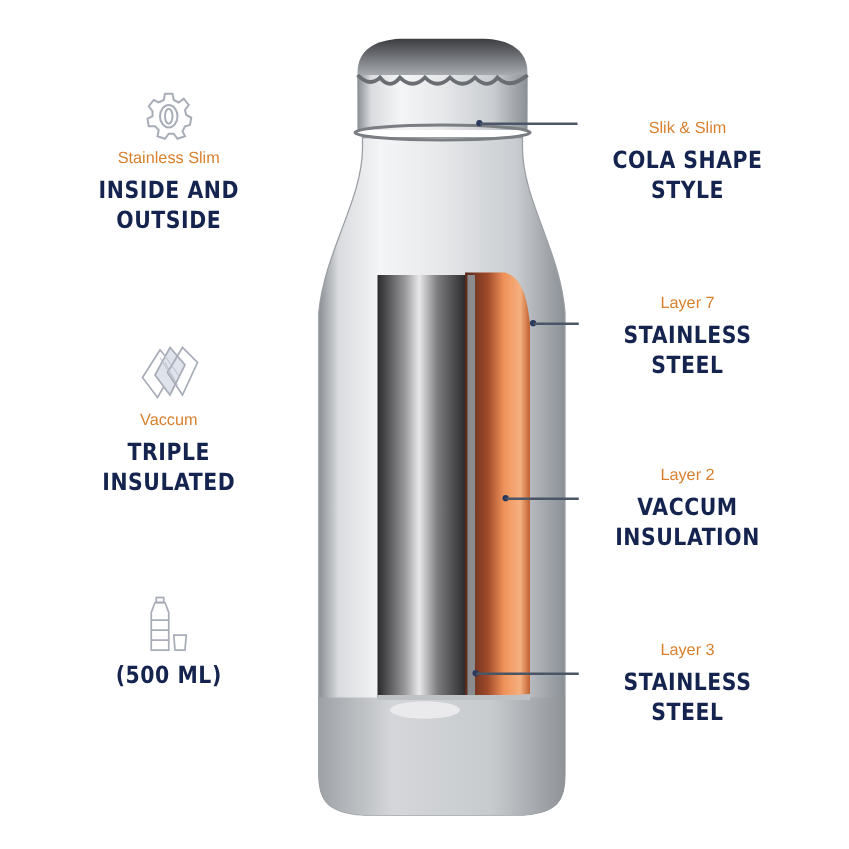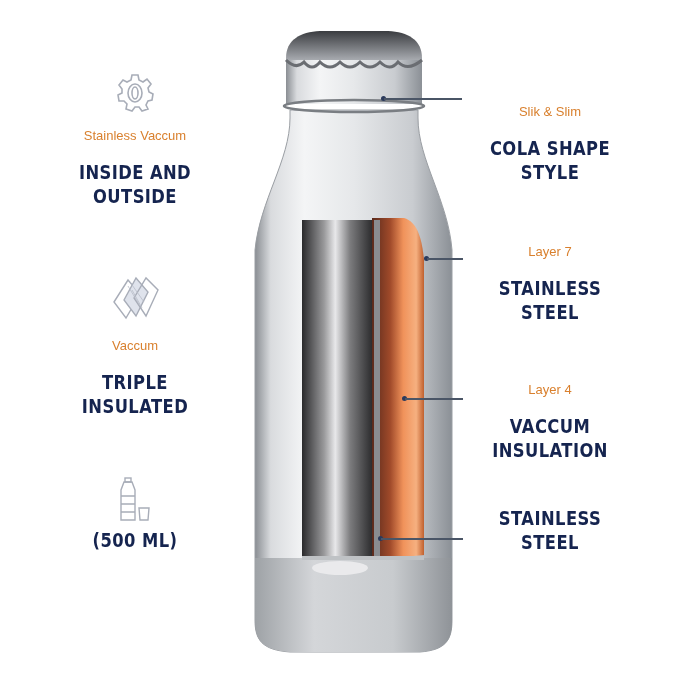--- a/index.html
+++ b/index.html
@@ -1,18 +1,18 @@
 <!DOCTYPE html>
 <html><head>
 <meta charset="utf-8">
 <style>
   html, body { margin:0; padding:0; background:#ffffff; }
   body { width:679px; height:679px; position:relative; overflow:hidden; font-family:"Liberation Sans", sans-serif; }
   .feature { position:absolute; text-align:center; }
-  .sub { color:#d9802e; font-size:13px; font-weight:normal; margin:16px; line-height:16px; }
+  .sub { color:#d9802e; font-size:13px; font-weight:normal; margin:6px; line-height:16px; }
   .title { color:#15244f; font-family:"DejaVu Sans", sans-serif; font-weight:bold; font-size:19px; line-height:24px; margin:0; transform:scaleX(0.86); letter-spacing:0.5px; }
   .icon { display:block; margin:0 auto 6px auto; }
   .line { position:absolute; height:2px; background:#4a5566; }
   .dot { position:absolute; width:5px; height:5px; border-radius:50%; background:#2b3a5c; }
 </style>
 </head>
 <body>
 
 <svg style="position:absolute;left:0;top:0" width="679" height="679" viewBox="0 0 679 679">
   <defs>
@@ -78,21 +78,21 @@
 <div class="line" style="left:381px;top:538px;width:82px"></div>
 
 <div class="feature" style="left:60px;top:72px;width:150px">
   <svg class="icon" width="40" height="40" viewBox="0 0 40 40">
     <g fill="none" stroke="#a8adb8" stroke-width="1.6">
       <path d="M17,3 L23,3 L24,8 L28,10 L32,7 L36,12 L33,16 L34,20 L38,22 L37,28 L33,29 L31,33 L33,37 L27,39 L24,35 L20,35 L17,39 L11,37 L12,32 L9,29 L4,29 L3,23 L7,21 L7,17 L4,13 L8,8 L12,10 L16,8 Z"></path>
       <ellipse cx="20" cy="21" rx="7" ry="9"></ellipse>
       <ellipse cx="20" cy="21" rx="3" ry="6"></ellipse>
     </g>
   </svg>
-  <p class="sub">Stainless Vaccum</p>
+  <p class="sub">Stainless Slim</p>
   <p class="title">INSIDE AND</p>
   <p class="title">OUTSIDE</p>
 </div>
 
 <div class="feature" style="left:60px;top:276px;width:150px">
   <svg class="icon" width="50" height="46" viewBox="0 0 50 46">
     <g fill="none" stroke="#a8adb8" stroke-width="1.4">
       <path d="M4,26 L18,4 L30,18 L16,42 Z"></path>
       <path d="M14,24 L26,2 L38,16 L26,40 Z" fill="#dfe3ec"></path>
       <path d="M24,22 L36,2 L48,14 L36,40 Z"></path>
@@ -122,21 +122,22 @@
   <p class="title">STYLE</p>
 </div>
 
 <div class="feature" style="left:470px;top:228px;width:160px">
   <p class="sub">Layer 7</p>
   <p class="title">STAINLESS</p>
   <p class="title">STEEL</p>
 </div>
 
 <div class="feature" style="left:470px;top:366px;width:160px">
-  <p class="sub">Layer 4</p>
+  <p class="sub">Layer 2</p>
   <p class="title">VACCUM</p>
   <p class="title">INSULATION</p>
 </div>
 
 <div class="feature" style="left:470px;top:506px;width:160px">
+  <p class="sub">Layer 3</p>
   <p class="title">STAINLESS</p>
   <p class="title">STEEL</p>
 </div>
 
 </body></html>

